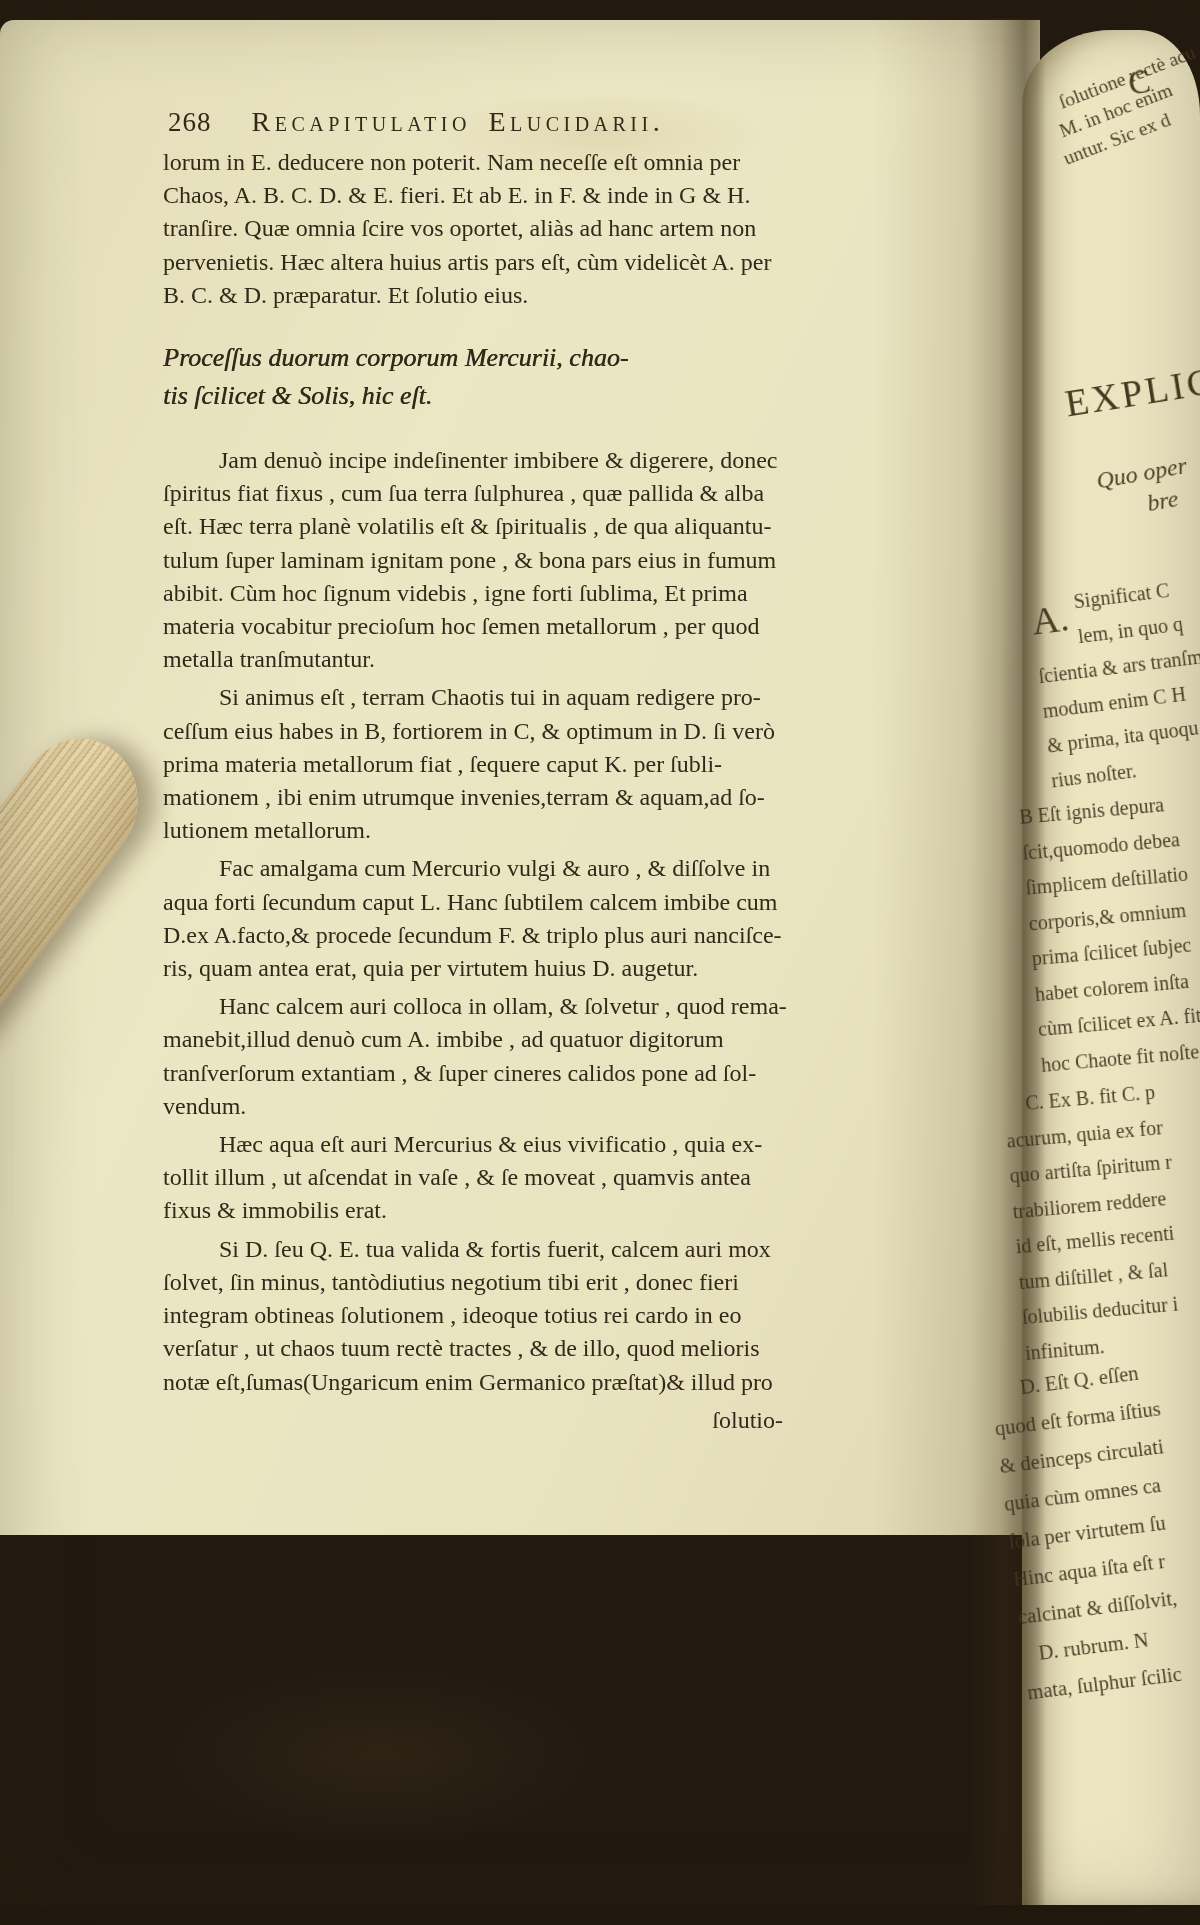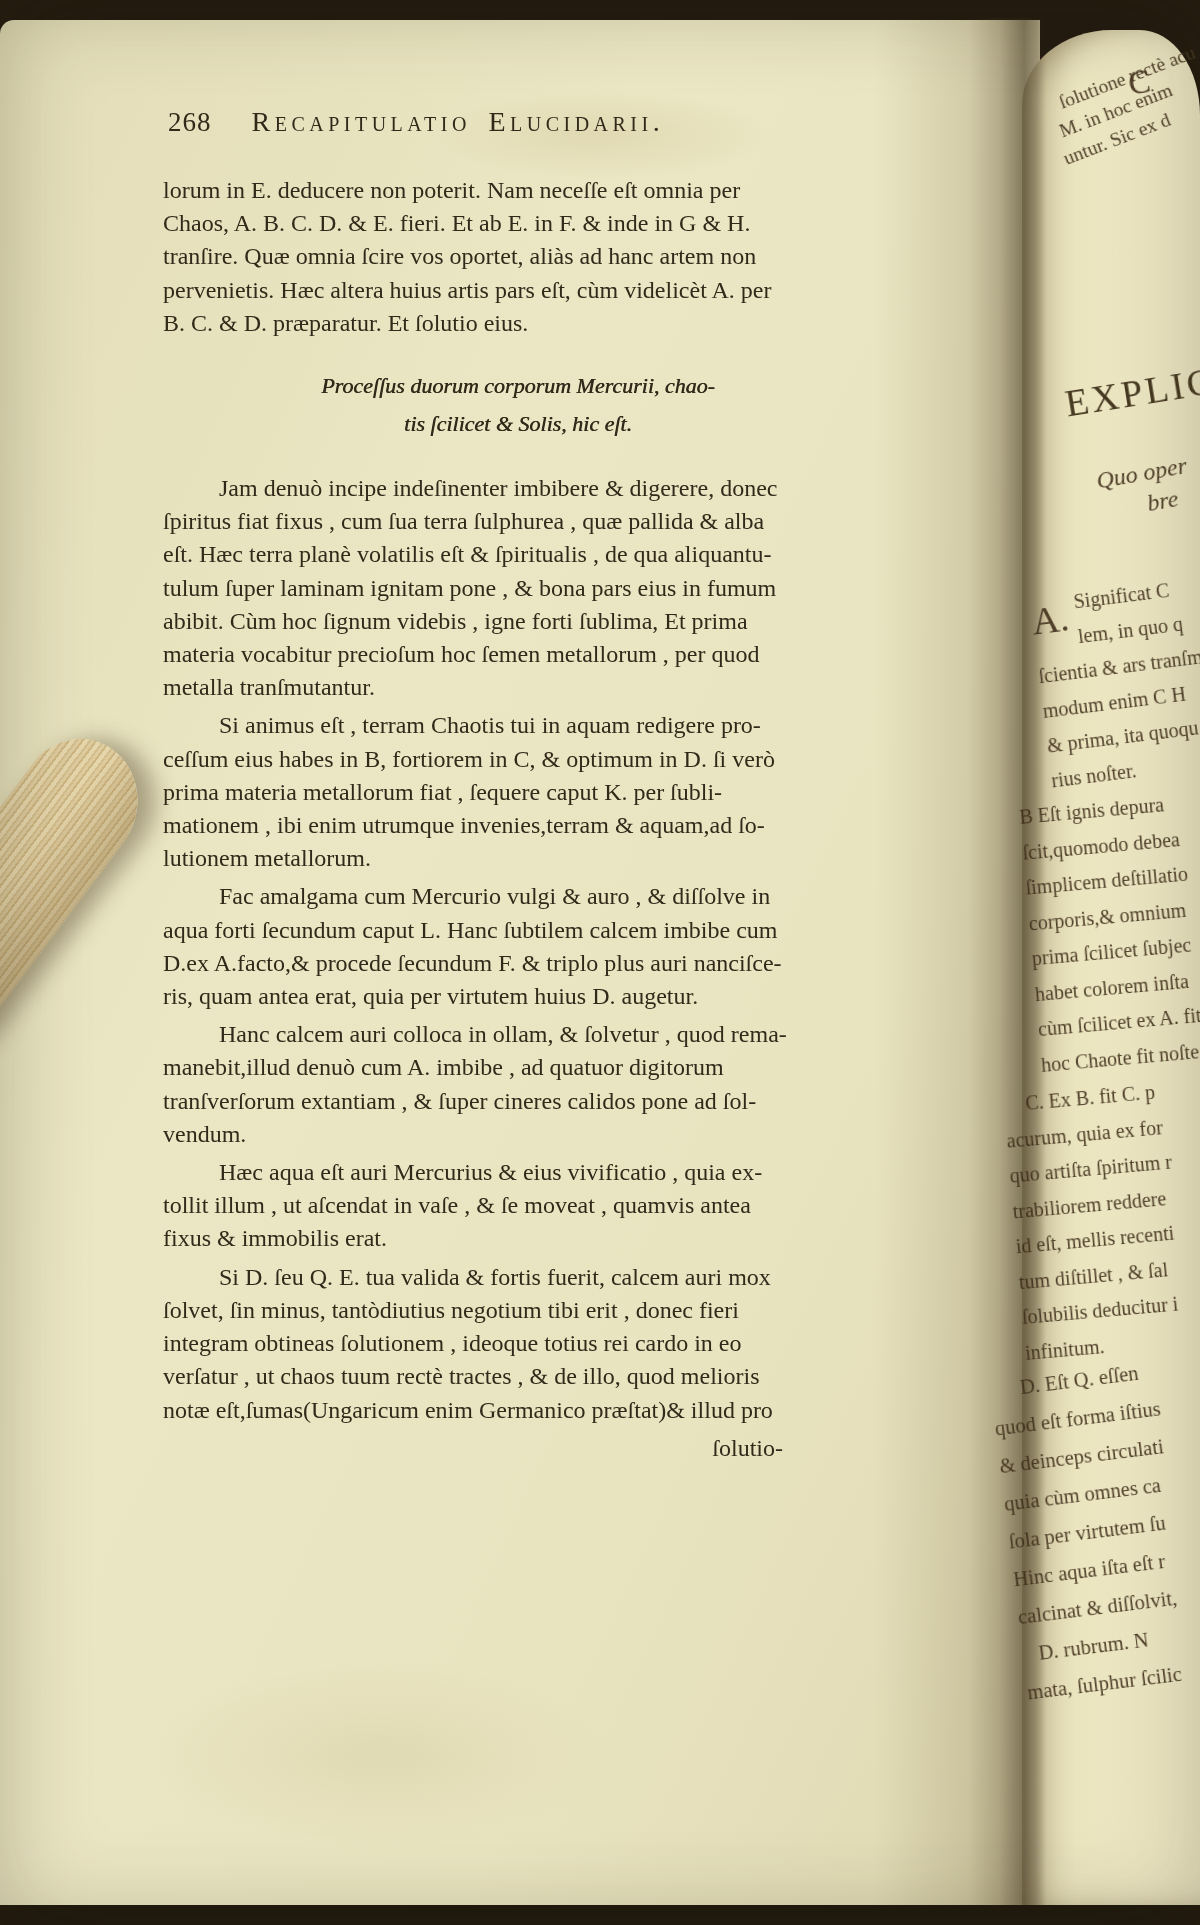--- a/index.html
+++ b/index.html
@@ -15,21 +15,21 @@
     position:relative;width:1200px;height:1925px;overflow:hidden;
     background:var(--background);
     font-family:"Liberation Serif","DejaVu Serif","DejaVu Sans",serif;
   }
   .scene::after{
     content:"";position:absolute;inset:0;pointer-events:none;
     box-shadow:inset 0 0 90px rgba(45,35,15,.28);
   }
   
   .left-page{
-    position:absolute;left:0;top:20px;width:1040px;height:1885px;
+    position:absolute;left:0;top:20px;width:1040px;height:1515px;
     border-top-left-radius:14px;
     background:
       linear-gradient(90deg, rgba(0,0,0,0) 84%, rgba(92,74,40,.28) 100%),
       linear-gradient(115deg,#e3deb8 0%,#ebe6c3 35%,var(--paper) 70%,#ded8b2 100%);
     font-family: Liberation Serif, serif;
   }
   .stain{position:absolute;pointer-events:none;}
   .stain.s1{left:430px;top:70px;width:340px;height:90px;
     background:radial-gradient(ellipse at center, rgba(150,130,70,.13), rgba(150,130,70,0) 70%);}
   .stain.s2{left:150px;top:1640px;width:460px;height:190px;
@@ -39,23 +39,23 @@
   }
   .pgnum{font-size:27px;margin-right:40px;letter-spacing:1px;}
   .runtitle{font-variant:small-caps;font-size:28px;letter-spacing:4.5px;word-spacing:6px;}
   .textcol{
     position:absolute;left:163px;top:126px;width:710px;
     font-size:24px;line-height:33.2px;color:var(--ink);
   }
   .tl{white-space:nowrap;}
   .para{margin:0 0 5px 0;}
   .para .tl:first-child{text-indent:56px;}
-  .para.noindent .tl:first-child{text-indent:0;margin-top:28px;}
+  .para.noindent .tl:first-child{text-indent:0;}
   .h1{
-    font-style:italic;text-align:center;font-size:22px;line-height:38px;
+    font-style:italic;font-size:26px;line-height:38px;
     margin:27px 0 29px 0;text-shadow:.5px 0 0 currentColor;
   }
   .h2{
     font-style:italic;text-align:center;font-size:32px;line-height:40px;
     margin:21px 0 27px 0;text-shadow:.5px 0 0 currentColor;
   }
   .catchword{text-align:right;padding-right:90px;}
   
   .stick{
     position:absolute;left:-140px;top:820px;width:320px;height:120px;

